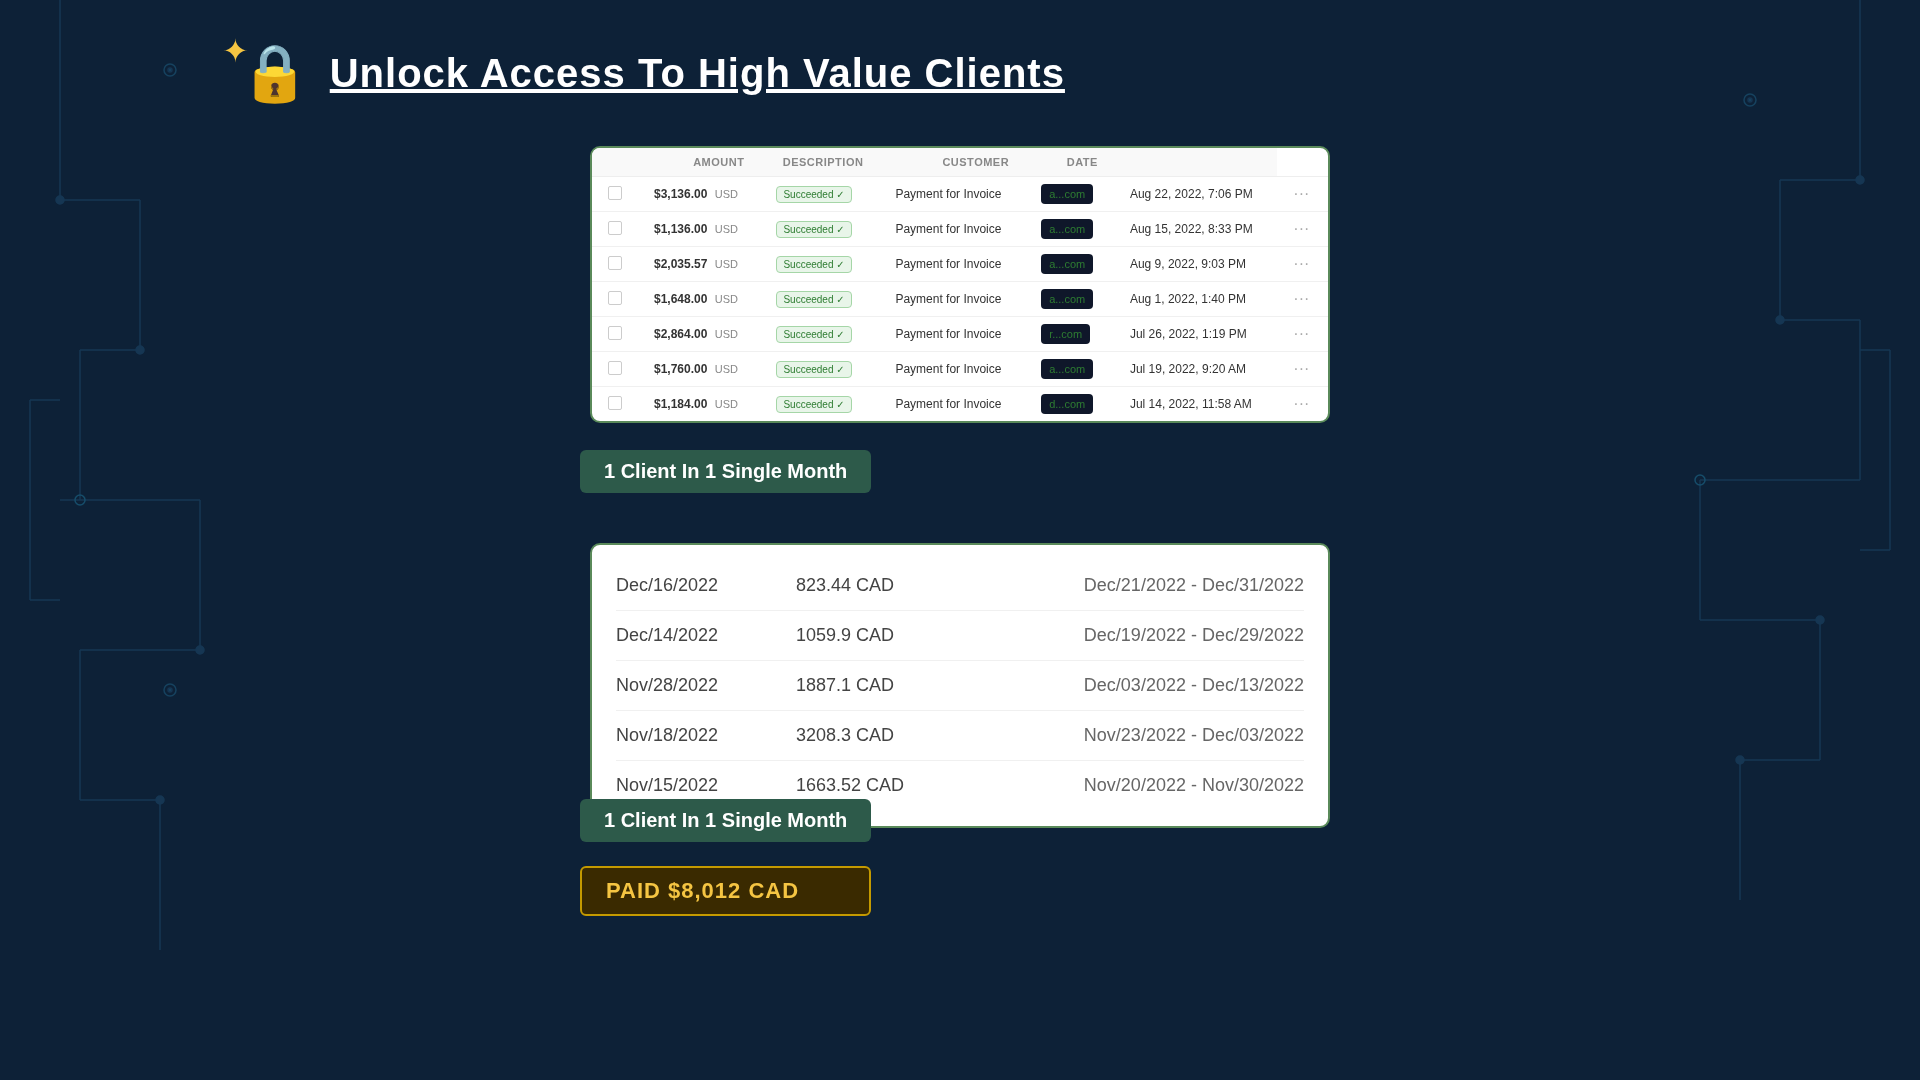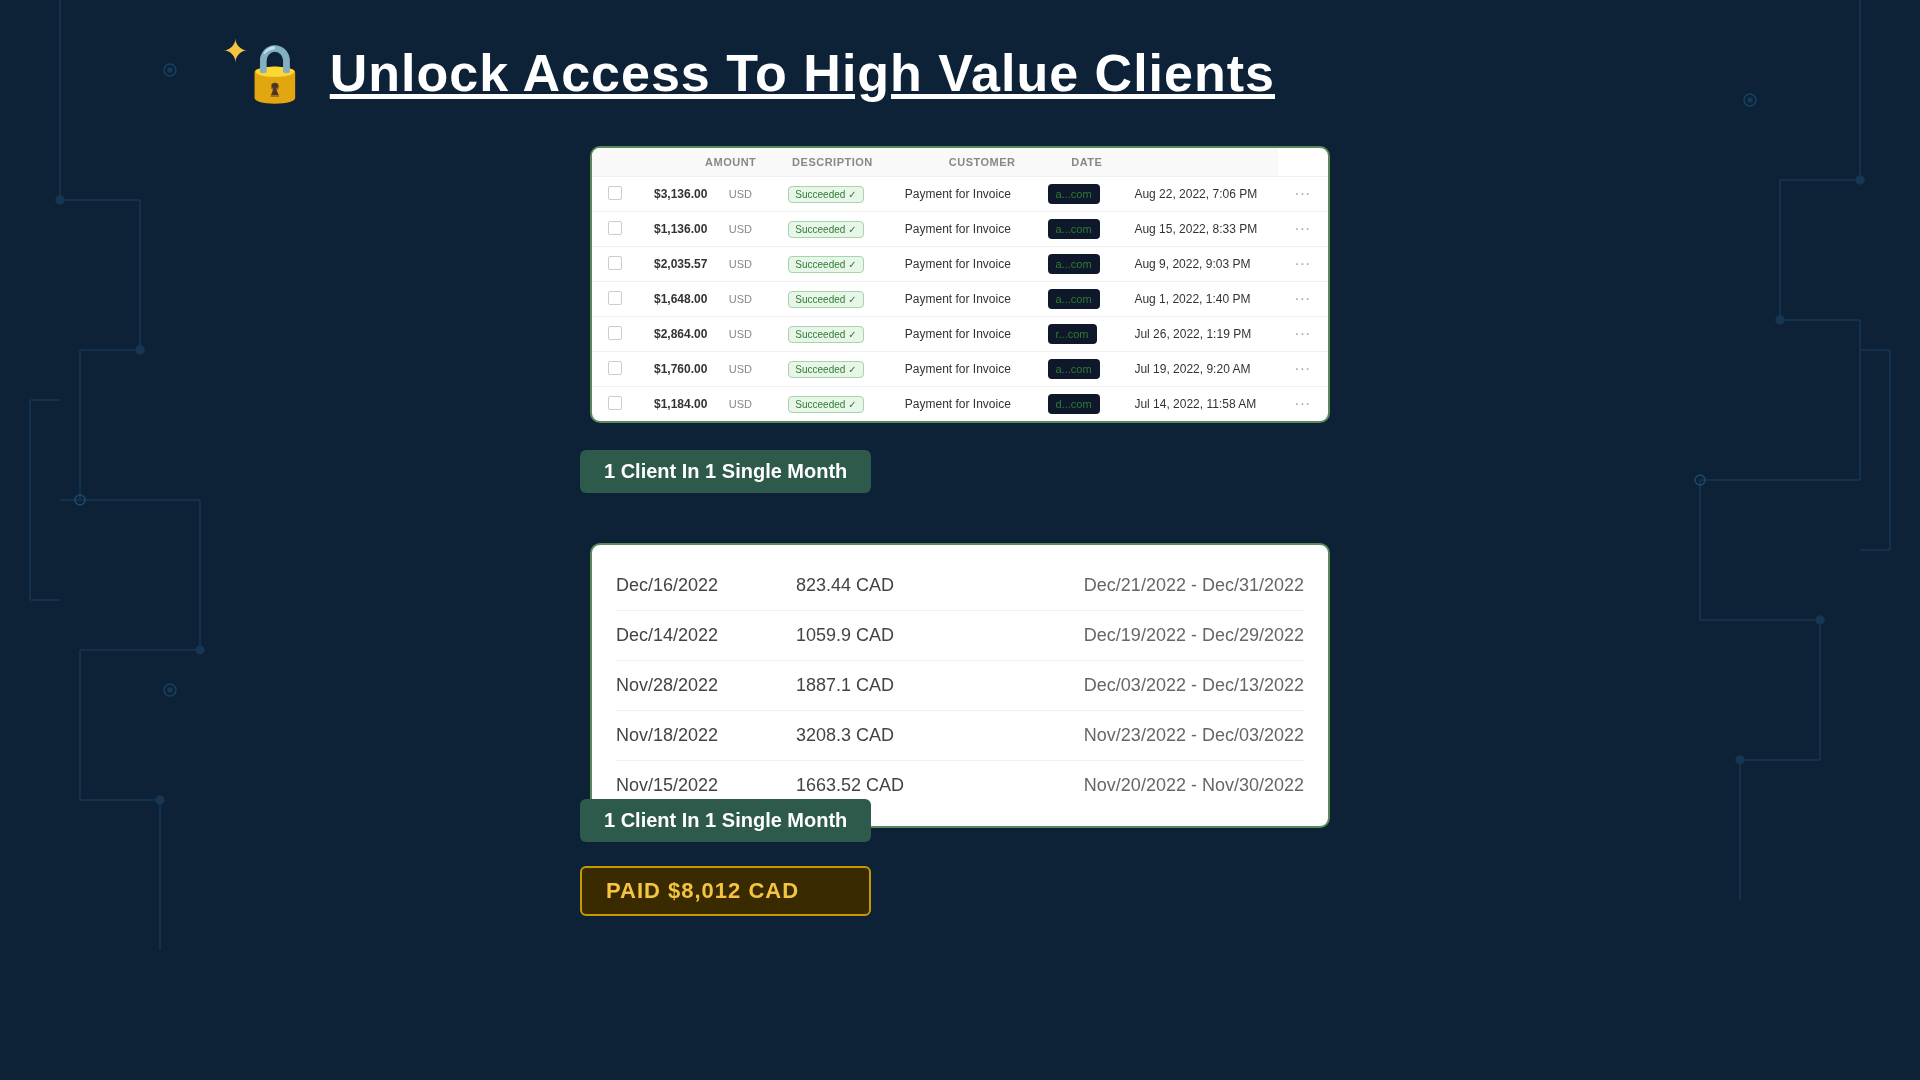--- a/index.html
+++ b/index.html
@@ -29,21 +29,21 @@
       display: flex;
       align-items: center;
       gap: 20px;
       margin-bottom: 40px;
       align-self: flex-start;
       margin-left: 40px;
     }
 
     .header-title {
       color: white;
-      font-size: 52px;
+      font-size: 40px;
       font-weight: 900;
       text-decoration: underline;
       letter-spacing: 1px;
     }
 
     
     .card {
       background: white;
       border-radius: 10px;
       width: 740px;
@@ -99,21 +99,21 @@
     }
 
     .amount {
       font-weight: 600;
       white-space: nowrap;
     }
 
     .currency {
       color: #888;
       font-size: 11px;
-      margin-left: 18px;
+      margin-left: 4px;
     }
 
     .badge-succeeded {
       background: #e8f5e9;
       color: #2e7d32;
       border: 1px solid #a5d6a7;
       border-radius: 4px;
       padding: 2px 6px;
       font-size: 10px;
       white-space: nowrap;

